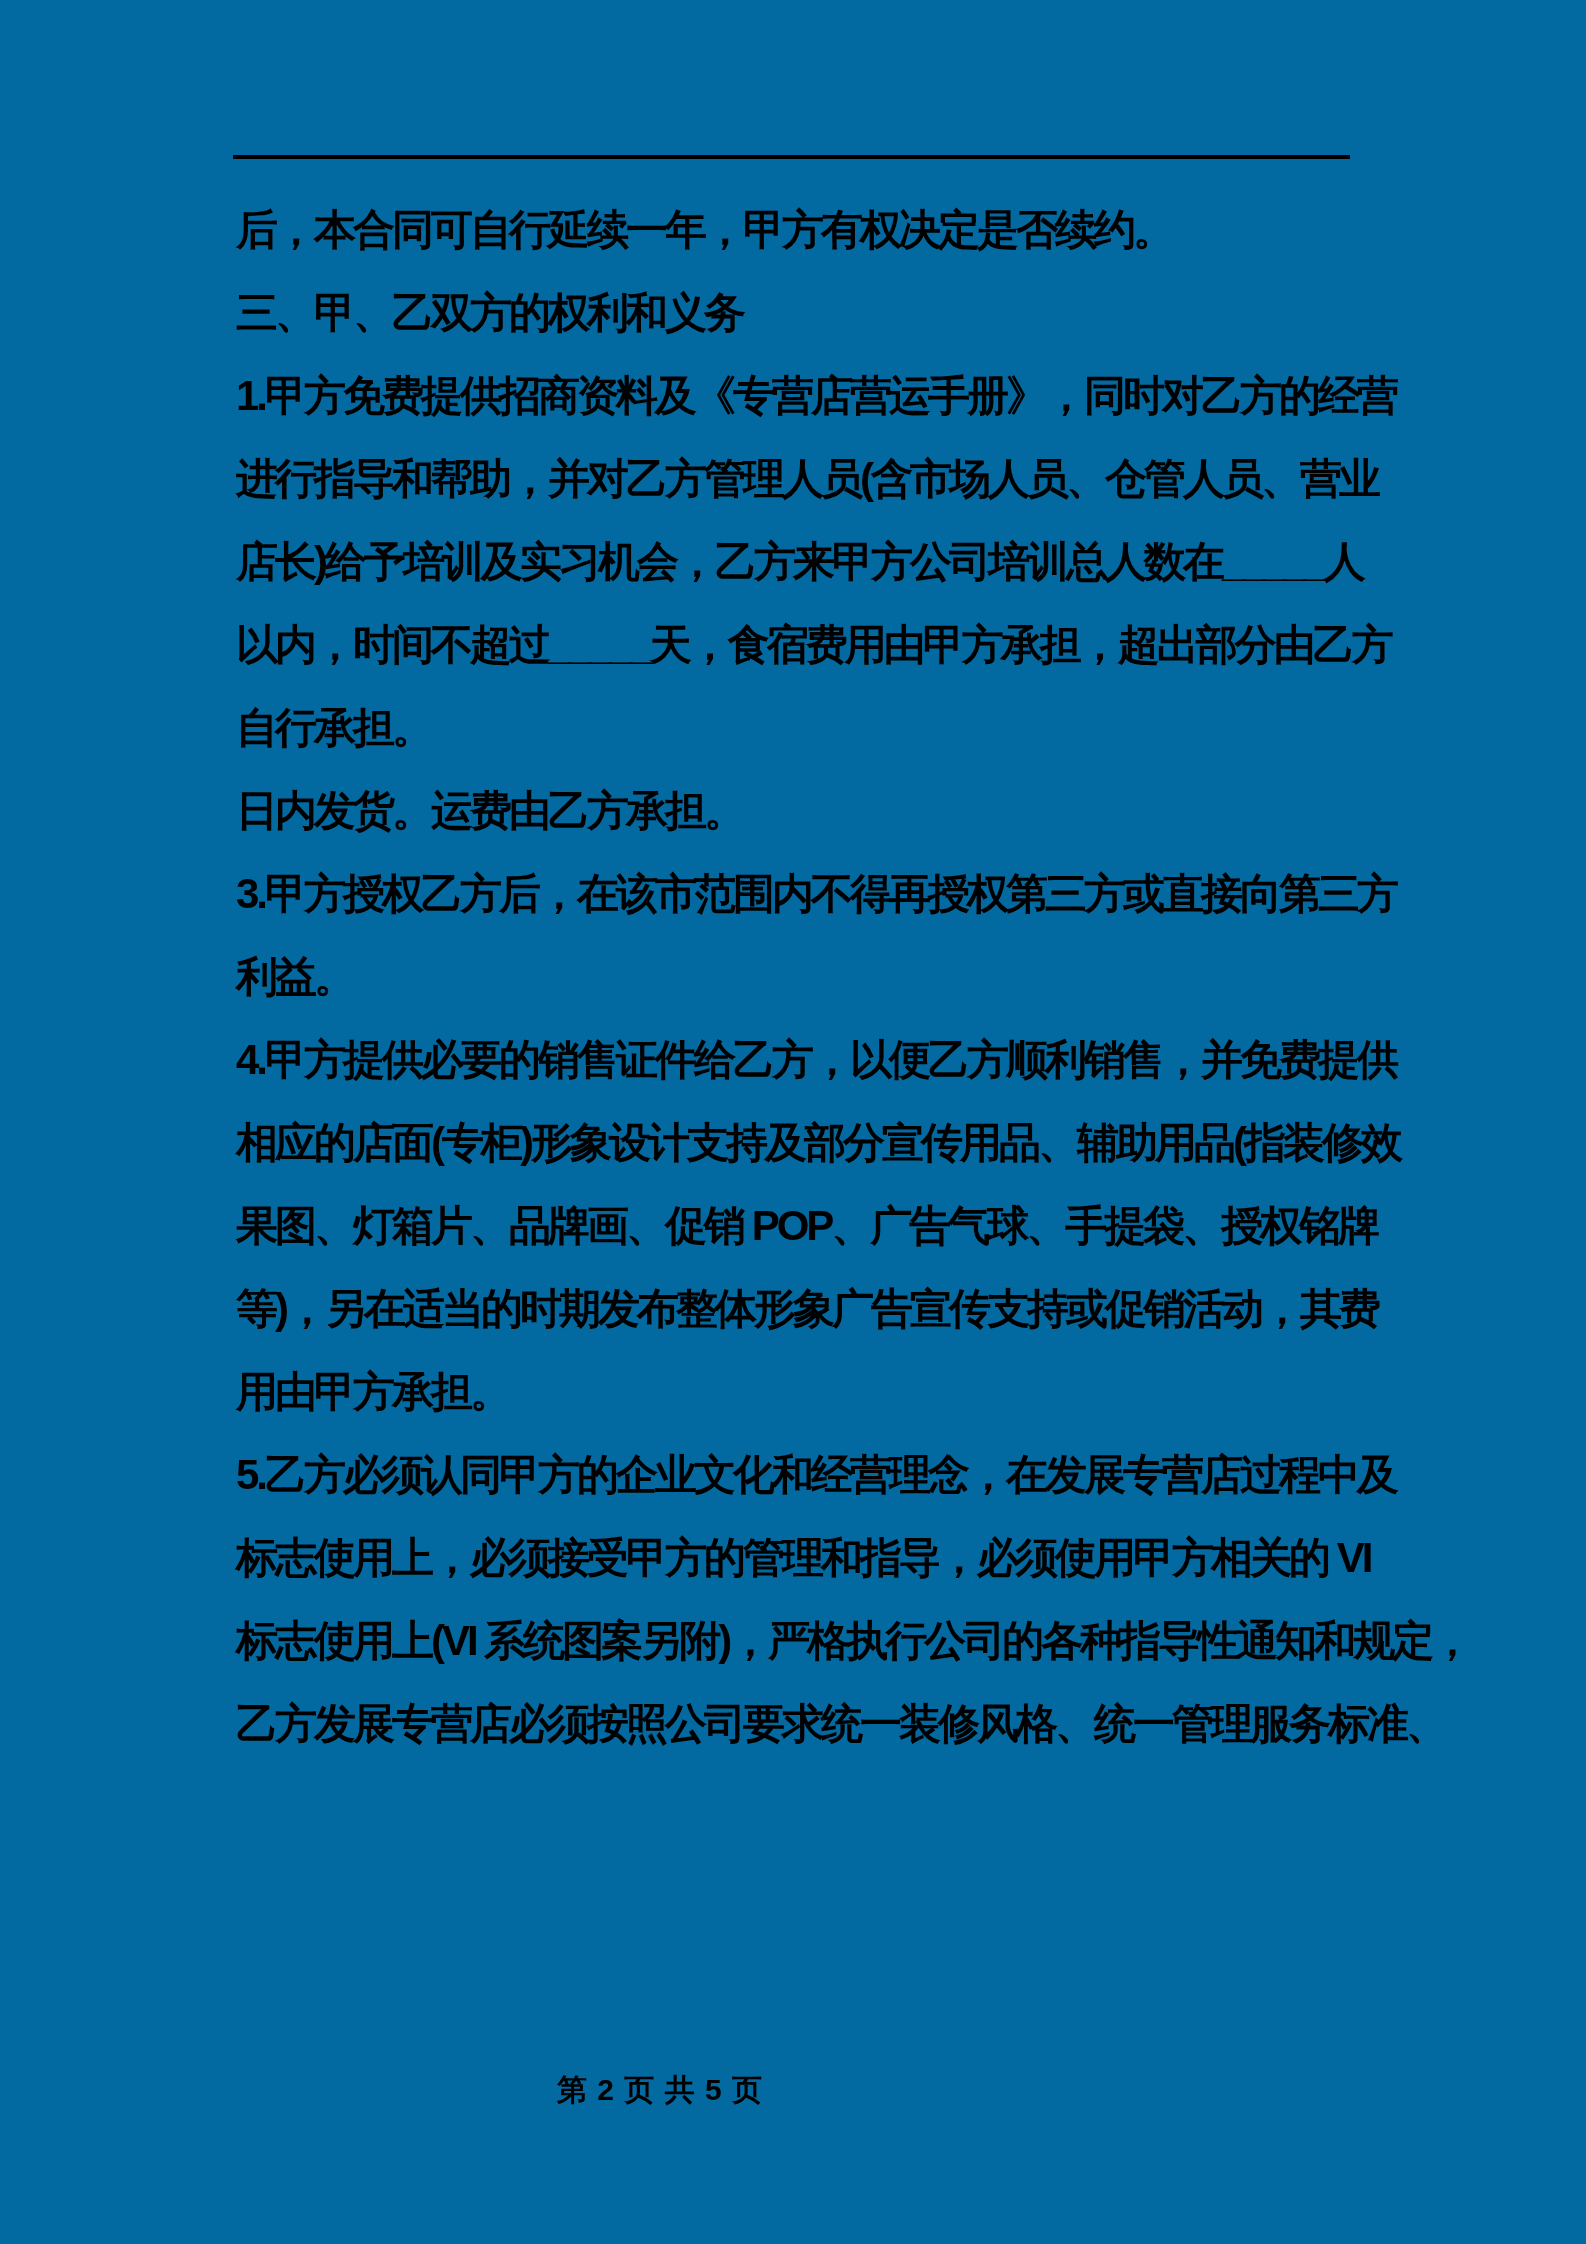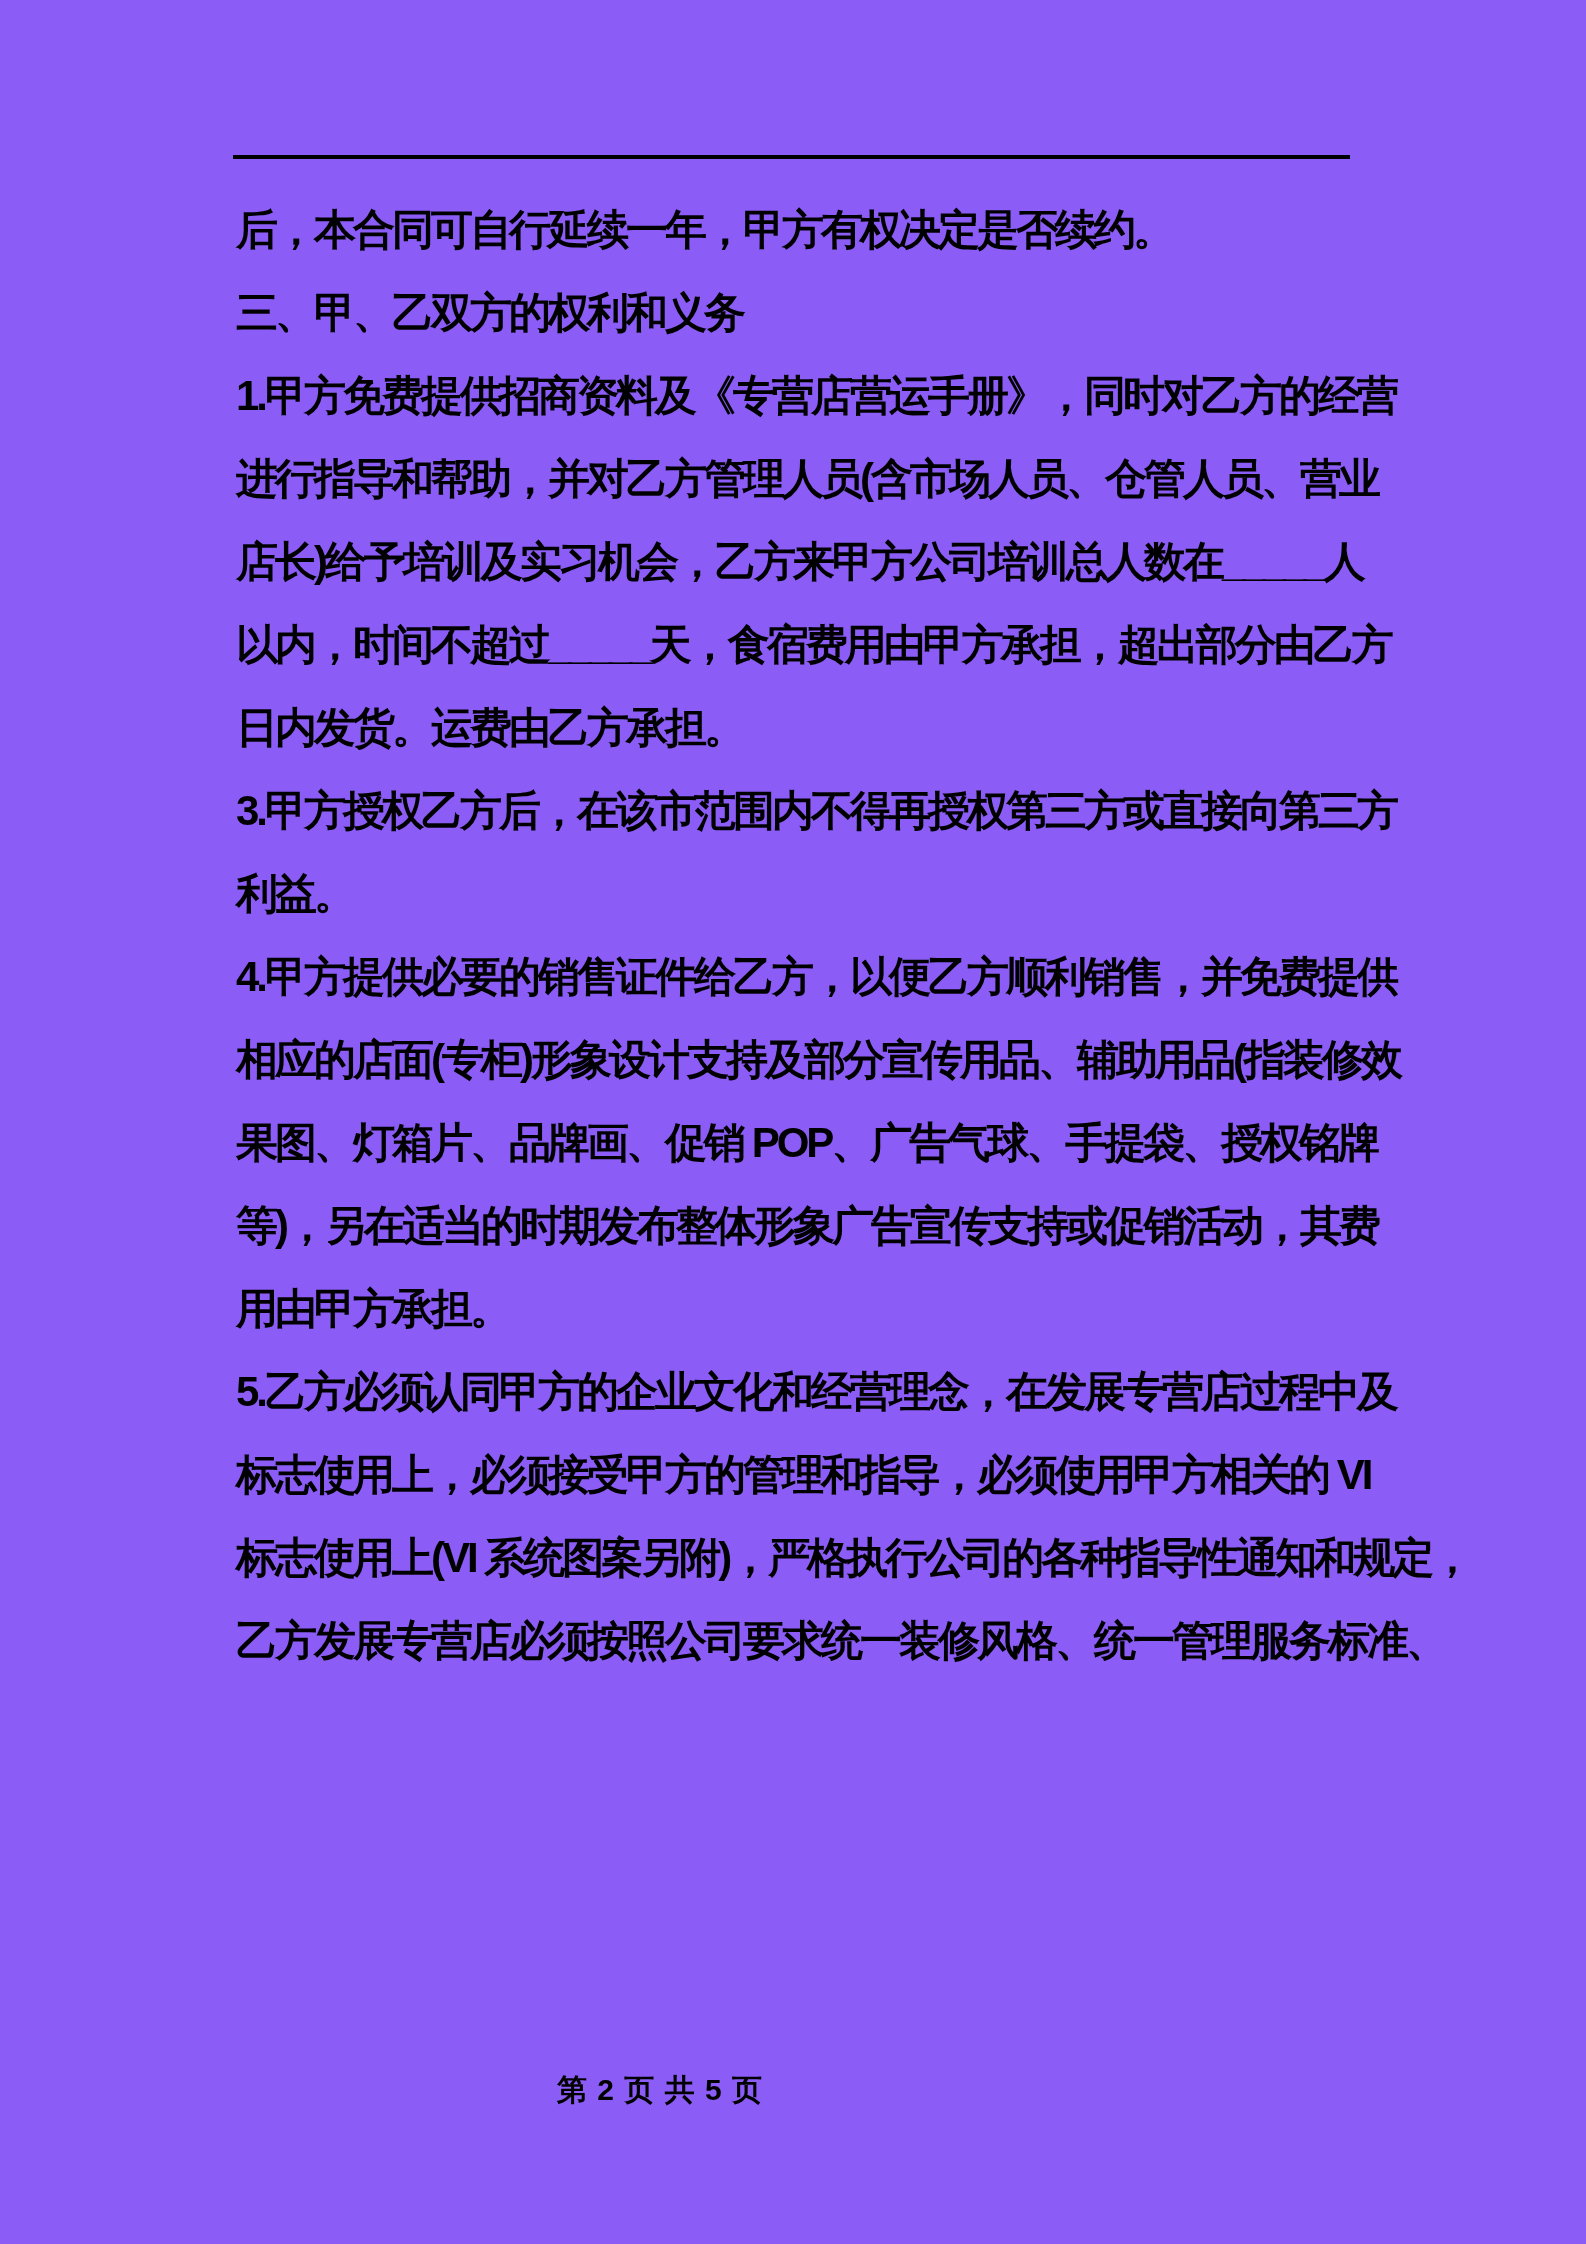--- a/index.html
+++ b/index.html
@@ -4,21 +4,21 @@
 <style>
   html, body {
     margin: 0;
     padding: 0;
     background: #ffffff;
   }
   .page {
     position: relative;
     width: 1586px;
     height: 2244px;
-    background: #8b5cf6;
+    background: #0369a1;
     overflow: hidden;
     font-family: "Liberation Sans", sans-serif;
   }
   .header-rule {
     position: absolute;
     left: 233px;
     top: 155px;
     width: 1117px;
     height: 4px;
     background: #000000;
@@ -56,20 +56,21 @@
 <div class="page">
   <div class="header-rule"></div>
 
   <div class="doc-body">
     <div class="text-line">后，本合同可自行延续一年，甲方有权决定是否续约。</div>
     <div class="text-line">三、甲、乙双方的权利和义务</div>
     <div class="text-line">1.甲方免费提供招商资料及《专营店营运手册》，同时对乙方的经营</div>
     <div class="text-line">进行指导和帮助，并对乙方管理人员(含市场人员、仓管人员、营业</div>
     <div class="text-line">店长)给予培训及实习机会，乙方来甲方公司培训总人数在_____人</div>
     <div class="text-line">以内，时间不超过_____天，食宿费用由甲方承担，超出部分由乙方</div>
+    <div class="text-line">自行承担。</div>
     <div class="text-line">日内发货。运费由乙方承担。</div>
     <div class="text-line">3.甲方授权乙方后，在该市范围内不得再授权第三方或直接向第三方</div>
     <div class="text-line">利益。</div>
     <div class="text-line">4.甲方提供必要的销售证件给乙方，以便乙方顺利销售，并免费提供</div>
     <div class="text-line">相应的店面(专柜)形象设计支持及部分宣传用品、辅助用品(指装修效</div>
     <div class="text-line">果图、灯箱片、品牌画、促销 POP、广告气球、手提袋、授权铭牌</div>
     <div class="text-line">等)，另在适当的时期发布整体形象广告宣传支持或促销活动，其费</div>
     <div class="text-line">用由甲方承担。</div>
     <div class="text-line">5.乙方必须认同甲方的企业文化和经营理念，在发展专营店过程中及</div>
     <div class="text-line">标志使用上，必须接受甲方的管理和指导，必须使用甲方相关的 VI</div>

